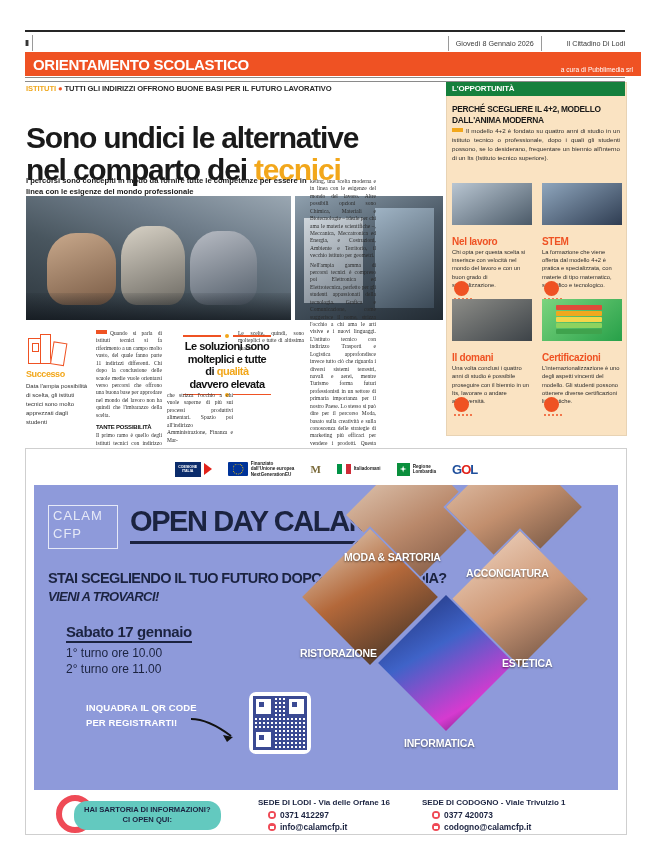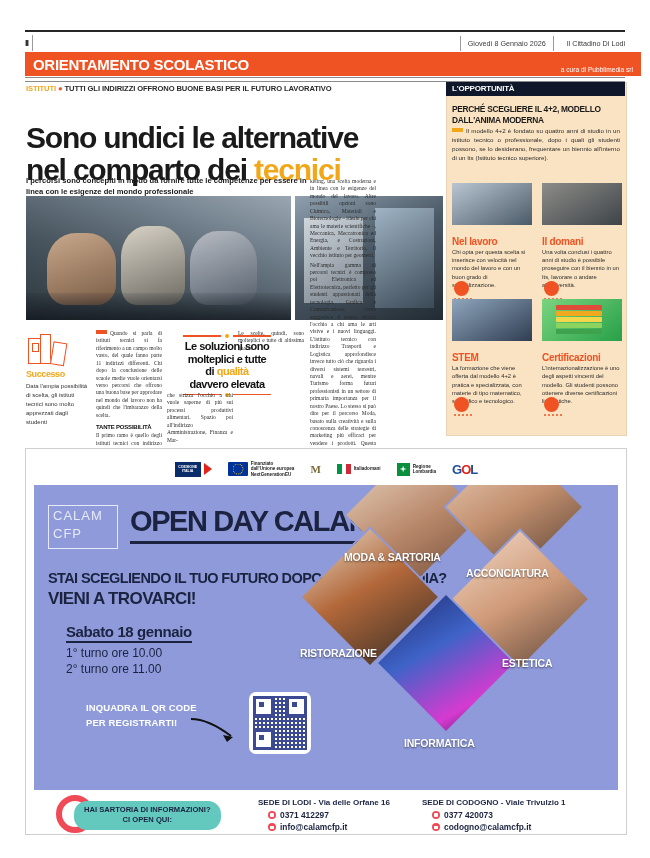--- a/index.html
+++ b/index.html
@@ -15,21 +15,21 @@
 
   
   .masthead{position:absolute;left:25px;top:30px;width:600px;height:22px;
     border-top:2px solid #262626;border-bottom:1px solid #bdbdbd;
     display:flex;align-items:center;}
   .mh-page{font-weight:bold;font-size:9px;letter-spacing:-1px;padding-right:4px;
     border-right:1px solid #9a9a9a;height:16px;display:flex;align-items:center;}
   .mh-spacer{flex:1;}
   .mh-date{font-size:7.2px;color:#3a3a3a;padding:0 7px;border-left:1px solid #9a9a9a;
     height:15px;display:flex;align-items:center;}
-  .mh-paper{font-size:7.2px;color:#3a3a3a;padding-left:13px;border-left:1px solid #9a9a9a;
+  .mh-paper{font-size:7.2px;color:#3a3a3a;padding-left:25px;border-left:1px solid #9a9a9a;
     height:15px;display:flex;align-items:center;}
 
   .sectionbar{position:absolute;left:25px;top:52px;width:616px;height:24px;
     background:#ef5223;display:flex;align-items:center;justify-content:space-between;}
   .sectionbar .sb-title{color:#fff;font-weight:bold;font-size:15px;letter-spacing:-0.3px;
     padding-left:8px;}
   .sectionbar .sb-credit{color:#fff;font-size:6.6px;padding-right:8px;align-self:flex-end;
     padding-bottom:3px;}
   .rule-under{position:absolute;left:25px;top:77px;width:600px;height:3px;
     border-top:1px solid #8a8a8a;border-bottom:1px solid #8a8a8a;}
@@ -98,21 +98,21 @@
   .pullquote{position:absolute;left:167px;top:332px;width:120px;text-align:center;}
   .pq-rule{display:flex;align-items:center;justify-content:center;gap:4px;margin:2px 0;}
   .pq-rule .ln{height:1.2px;background:#ef5223;width:38px;}
   .pq-rule .dt{width:4px;height:4px;border-radius:50%;background:#f2a71b;}
   .pq-text{font-weight:bold;font-size:11px;line-height:1.15;letter-spacing:-.5px;color:#111;}
   .pq-text .acc{color:#f2a71b;}
 
   
   .side{position:absolute;left:446px;top:82px;width:179px;height:352px;
     background:#fae3c2;border:1px solid #e8d3b4;}
-  .side-bar{position:absolute;left:446px;top:82px;width:179px;height:14px;background:#0f172a;}
+  .side-bar{position:absolute;left:446px;top:82px;width:179px;height:14px;background:#15803d;}
   .side-bar span{color:#fff;font-weight:bold;font-size:8px;padding-left:6px;
     line-height:14px;display:block;letter-spacing:-.2px;}
   .side-title{position:absolute;left:452px;top:104px;width:168px;font-weight:bold;
     font-size:8.4px;line-height:1.3;letter-spacing:-.3px;color:#1a1a1a;}
   .side-lead{position:absolute;left:452px;top:127px;width:168px;font-size:6.2px;
     line-height:1.45;color:#2b2b2b;text-align:justify;}
   .side-lead .sqmark{background:#f2a71b;}
 
   .cards{position:absolute;left:452px;top:183px;width:170px;
     display:grid;grid-template-columns:80px 80px;gap:10px;}
@@ -160,22 +160,22 @@
   .cl-box{position:absolute;inset:0;border:1.4px solid #e6e9f7;}
   .cl-t{position:absolute;left:5px;top:3px;font-size:13px;color:#e6e9f7;letter-spacing:1px;
     font-family:"Liberation Sans",sans-serif;font-weight:300;}
   .cl-b{position:absolute;left:5px;top:21px;font-size:13px;color:#e6e9f7;letter-spacing:1px;
     font-family:"Liberation Sans",sans-serif;font-weight:300;}
   .openday{position:absolute;left:96px;top:22px;font-size:29px;font-weight:bold;
     color:#1b2340;letter-spacing:-1.4px;line-height:1;}
   .openday-ul{position:absolute;left:96px;top:56px;width:230px;height:2.5px;background:#1b2340;}
   .ad-q{position:absolute;left:14px;top:84px;font-size:14.5px;font-weight:bold;
     color:#1b2340;letter-spacing:-0.6px;line-height:1.25;}
-  .ad-q2{position:absolute;left:14px;top:104px;font-size:17px;font-weight:bold;
-    color:#1b2340;letter-spacing:-0.6px;}
+  .ad-q2{position:absolute;left:14px;top:104px;font-size:13px;font-weight:bold;
+    color:#1b2340;letter-spacing:-0.6px;font-style:italic;}
   .ad-date{position:absolute;left:32px;top:138px;font-size:15px;font-weight:bold;
     color:#1b2340;letter-spacing:-.4px;border-bottom:2px solid #1b2340;padding-bottom:1px;}
   .ad-turn1{position:absolute;left:32px;top:161px;font-size:12px;color:#1b2340;}
   .ad-turn2{position:absolute;left:32px;top:177px;font-size:12px;color:#1b2340;}
   .ad-qr-txt{position:absolute;left:52px;top:215px;font-size:9.5px;font-weight:bold;
     color:#fff;line-height:1.6;letter-spacing:.1px;}
   .ad-arrow{position:absolute;left:155px;top:232px;width:50px;height:26px;}
   .qr{position:absolute;left:215px;top:207px;width:62px;height:62px;background:#fff;
     border-radius:7px;padding:4px;box-sizing:border-box;}
   .qr-in{width:100%;height:100%;
@@ -321,44 +321,44 @@
           <i></i>
           <i></i>
           <i></i>
           <i></i>
           <i></i>
         </div>
       <div class="card-title">Nel lavoro</div>
       <div class="card-body">Chi opta per questa scelta si inserisce con velocità nel mondo del lavoro e con un buon grado di specializzazione.</div>
     </div>
     <div class="card">
+      <div class="card-img ci2"></div>
+      <div class="dot-badge"></div>
+      <div class="dot-dots">
+          <i></i>
+          <i></i>
+          <i></i>
+          <i></i>
+          <i></i>
+        </div>
+      <div class="card-title">STEM</div>
+      <div class="card-body">La formazione che viene offerta dal modello 4+2 è pratica e specializzata, con materie di tipo matematico, scientifico e tecnologico.</div>
+    </div>
+    <div class="card">
       <div class="card-img ci3"></div>
       <div class="dot-badge"></div>
       <div class="dot-dots">
           <i></i>
           <i></i>
           <i></i>
           <i></i>
           <i></i>
         </div>
       <div class="card-title">Il domani</div>
       <div class="card-body">Una volta conclusi i quattro anni di studio è possibile proseguire con il biennio in un Its, lavorare o andare all'università.</div>
-    </div>
-    <div class="card">
-      <div class="card-img ci2"></div>
-      <div class="dot-badge"></div>
-      <div class="dot-dots">
-          <i></i>
-          <i></i>
-          <i></i>
-          <i></i>
-          <i></i>
-        </div>
-      <div class="card-title">STEM</div>
-      <div class="card-body">La formazione che viene offerta dal modello 4+2 è pratica e specializzata, con materie di tipo matematico, scientifico e tecnologico.</div>
     </div>
     <div class="card">
       <div class="card-img ci4">
         <div class="bkstack">
           <i style="top:0;background:#e14b3a;"></i>
             <i style="top:6px;background:#f0a81e;"></i>
           <i style="top:12px;background:#f4d64a;"></i>
             <i style="top:18px;background:#8dd35f;"></i>
           <i style="top:24px;background:#3fa34d;"></i>
         </div>
@@ -410,21 +410,21 @@
         <div class="cl-t">CALAM</div>
         <div class="cl-b">CFP</div>
       </div>
 
       <div class="openday">OPEN DAY CALAM</div>
       <div class="openday-ul"></div>
 
       <div class="ad-q">STAI SCEGLIENDO IL TUO FUTURO DOPO LA TERZA MEDIA?</div>
       <div class="ad-q2">VIENI A TROVARCI!</div>
 
-      <div class="ad-date">Sabato 18 gennaio</div>
+      <div class="ad-date">Sabato 17 gennaio</div>
       <div class="ad-turn1">1° turno ore 10.00</div>
       <div class="ad-turn2">2° turno ore 11.00</div>
 
       <div class="ad-qr-txt">
         <div>INQUADRA IL QR CODE</div>
         <div>PER REGISTRARTI!</div>
       </div>
       <svg class="ad-arrow" viewBox="0 0 50 26">
         <path d="M2,2 C16,2 30,10 42,19" stroke="#111" stroke-width="2" fill="none"></path>
         <path d="M44,20 L34,18 L38,25 Z" fill="#111"></path>

